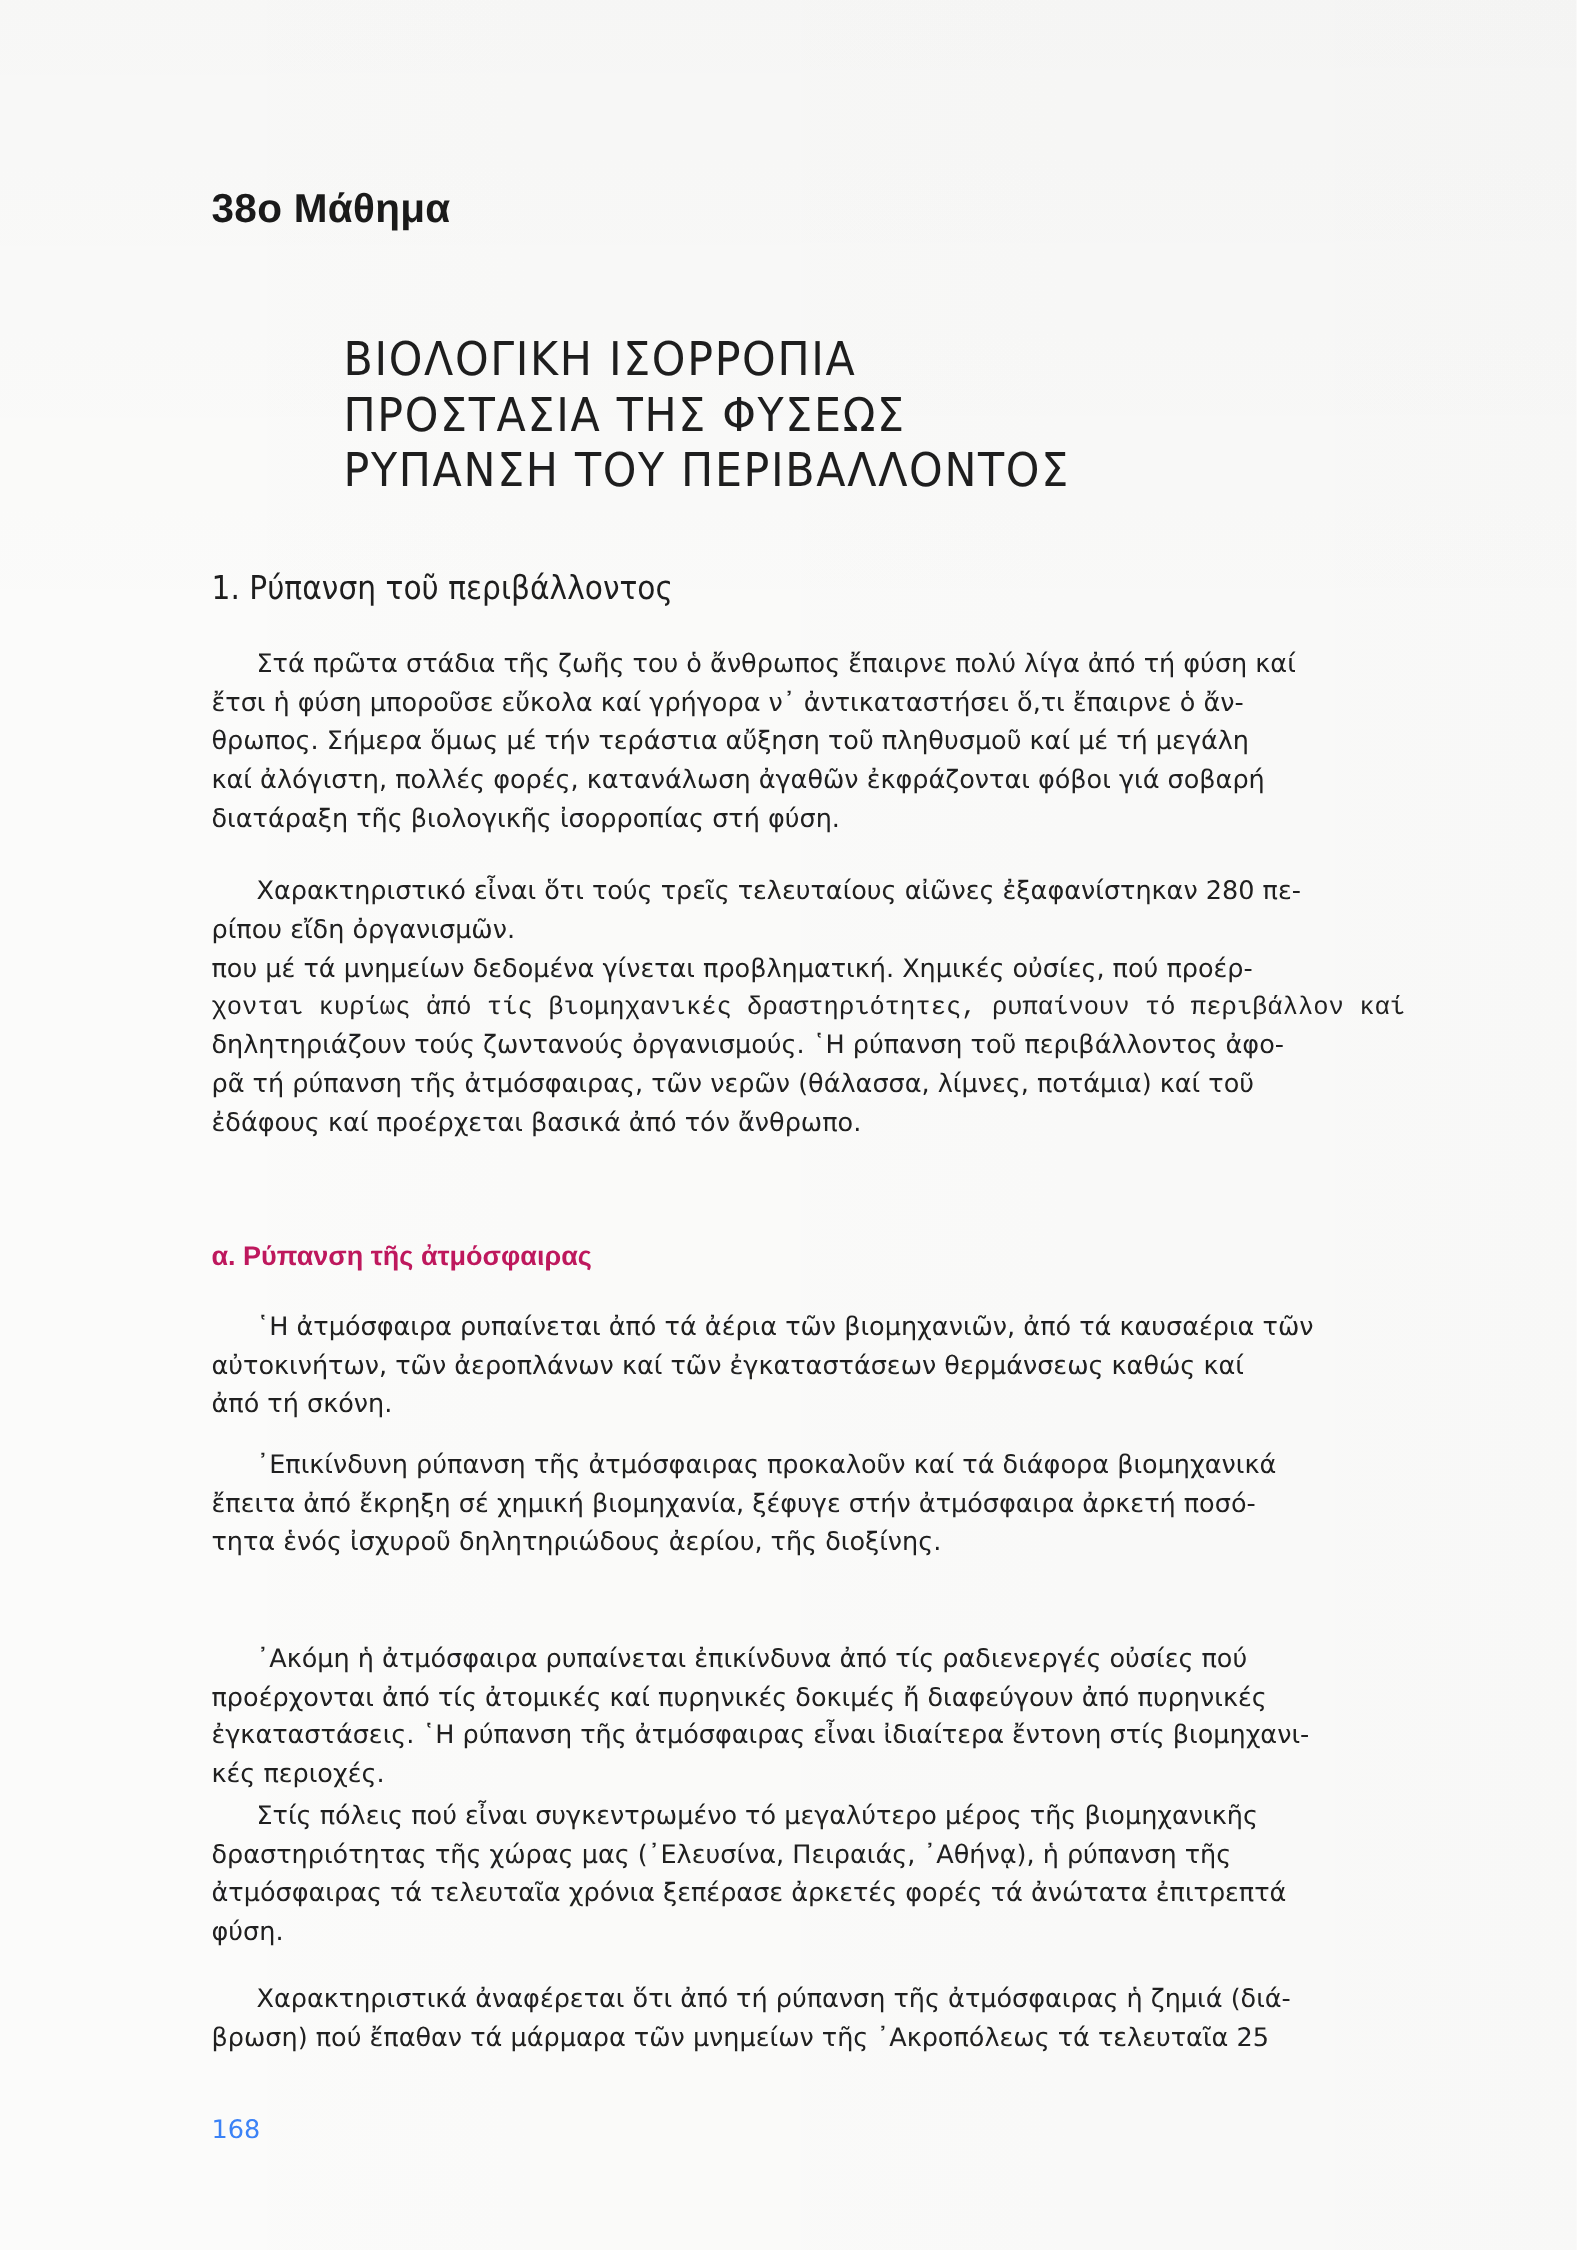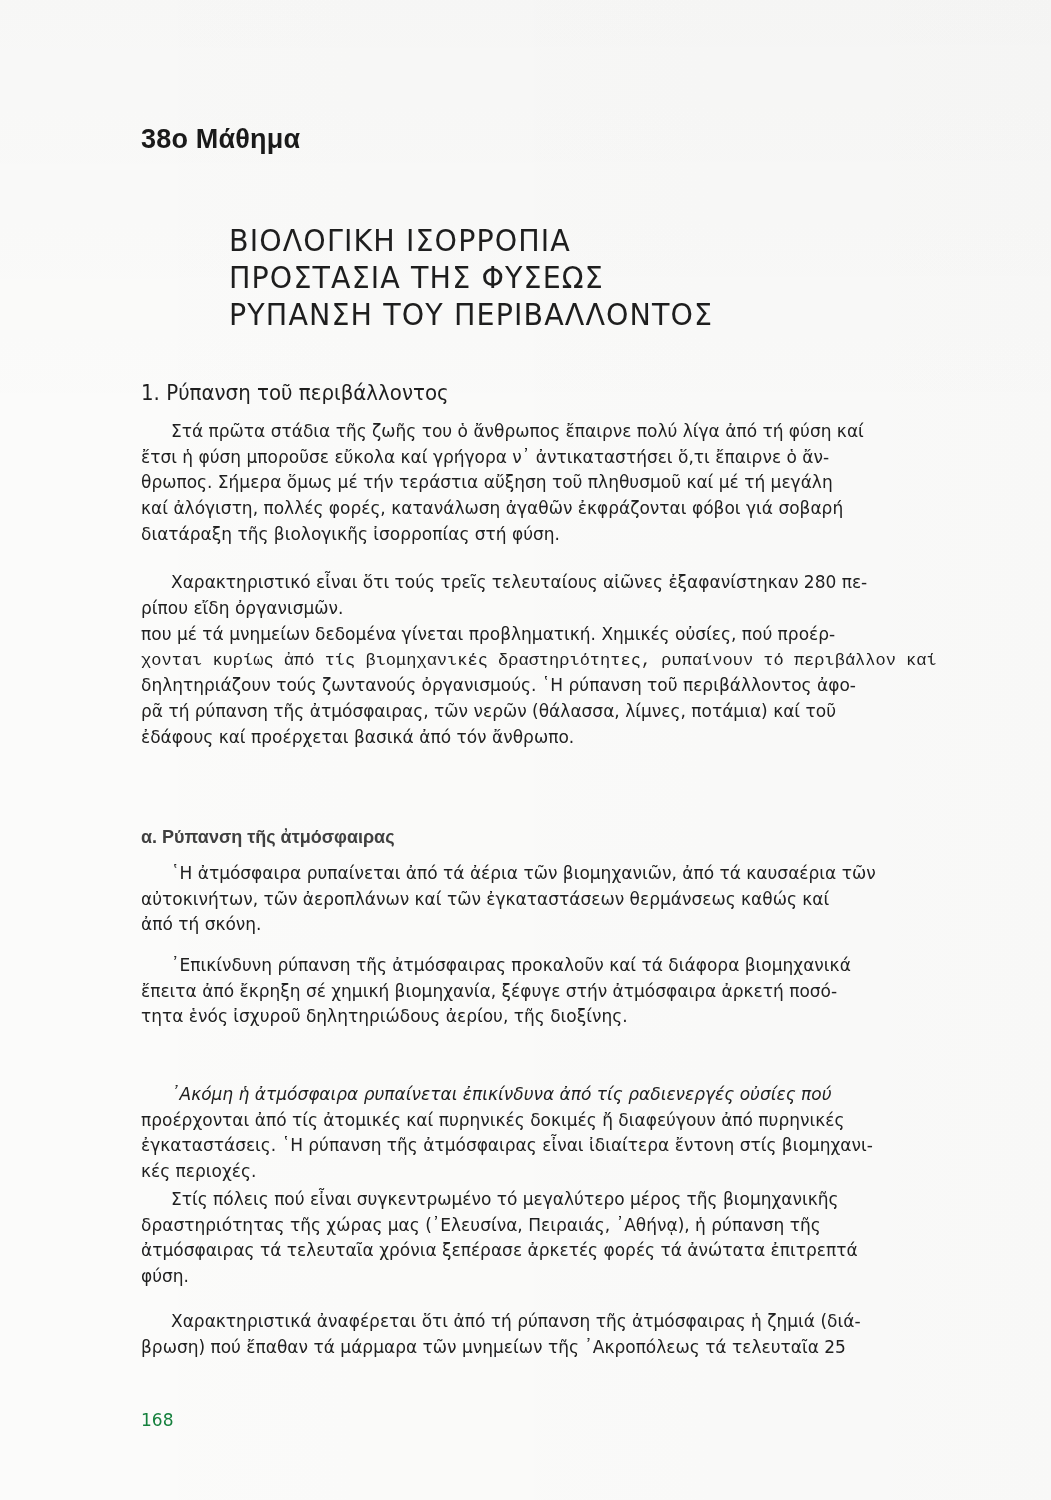--- a/index.html
+++ b/index.html
@@ -36,37 +36,37 @@
     .section-heading {
       position: absolute; left: 141px; top: 380px;
       font-family: "DejaVu Sans", sans-serif;
       font-size: 22px; color: #1e1e1e;
       transform: scaleX(0.9); transform-origin: left top;
       white-space: nowrap;
     }
     .subsection-heading {
       position: absolute; left: 141px; top: 827px;
       font-family: "Liberation Sans", sans-serif;
-      font-weight: bold; font-size: 18px; color: #404040;
+      font-weight: bold; font-size: 18px; color: #be185d;
       white-space: nowrap;
     }
     .body-block {
       position: absolute; left: 141px; width: 810px;
       font-family: "DejaVu Sans", sans-serif;
-      font-size: 17px; line-height: 25.7px; color: #202020;
+      font-size: 17px; line-height: 25.7px; color: #202020; margin-top: 12px;
     }
     .line {
       display: block; white-space: nowrap;
       transform-origin: left center;
     }
     .indent { padding-left: 30px; }
     .page-number {
       position: absolute; left: 141px; top: 1410px;
       font-family: "DejaVu Sans", sans-serif;
-      font-size: 17px; color: #15803d;
+      font-size: 17px; color: #3b82f6;
     }
   </style>
 </head>
 <body>
 
 <div class="bleed"></div>
 
 <div class="lesson-label">38ο Μάθημα</div>
 
 <div class="chapter-title">
@@ -106,21 +106,21 @@
   <span class="line">ἀπό τή σκόνη.</span>
 </div>
 
 <div class="body-block" style="top:953px;">
   <span class="line indent" style="transform: scaleX(1);">᾽Επικίνδυνη ρύπανση τῆς ἀτμόσφαιρας προκαλοῦν καί τά διάφορα βιομηχανικά</span>
   <span class="line" style="transform: scaleX(1);">ἔπειτα ἀπό ἔκρηξη σέ χημική βιομηχανία, ξέφυγε στήν ἀτμόσφαιρα ἀρκετή ποσό-</span>
   <span class="line">τητα ἑνός ἰσχυροῦ δηλητηριώδους ἀερίου, τῆς διοξίνης.</span>
 </div>
 
 <div class="body-block" style="top:1082px;">
-  <span class="line indent" style="transform: scaleX(1); font-style: italic;">᾽Ακόμη ἡ ἀτμόσφαιρα ρυπαίνεται ἐπικίνδυνα ἀπό τίς ραδιενεργές οὐσίες πού</span>
+  <span class="line indent" style="transform: scaleX(1);">᾽Ακόμη ἡ ἀτμόσφαιρα ρυπαίνεται ἐπικίνδυνα ἀπό τίς ραδιενεργές οὐσίες πού</span>
   <span class="line" style="transform: scaleX(1);">προέρχονται ἀπό τίς ἀτομικές καί πυρηνικές δοκιμές ἤ διαφεύγουν ἀπό πυρηνικές</span>
   <span class="line" style="transform: scaleX(1);">ἐγκαταστάσεις. ῾Η ρύπανση τῆς ἀτμόσφαιρας εἶναι ἰδιαίτερα ἔντονη στίς βιομηχανι-</span>
   <span class="line">κές περιοχές.</span>
 </div>
 
 <div class="body-block" style="top:1187px;">
   <span class="line indent" style="transform: scaleX(1);">Στίς πόλεις πού εἶναι συγκεντρωμένο τό μεγαλύτερο μέρος τῆς βιομηχανικῆς</span>
   <span class="line" style="transform: scaleX(1);">δραστηριότητας τῆς χώρας μας (᾽Ελευσίνα, Πειραιάς, ᾽Αθήνᾳ), ἡ ρύπανση τῆς</span>
   <span class="line" style="transform: scaleX(1);">ἀτμόσφαιρας τά τελευταῖα χρόνια ξεπέρασε ἀρκετές φορές τά ἀνώτατα ἐπιτρεπτά</span>
   <span class="line">φύση.</span>

